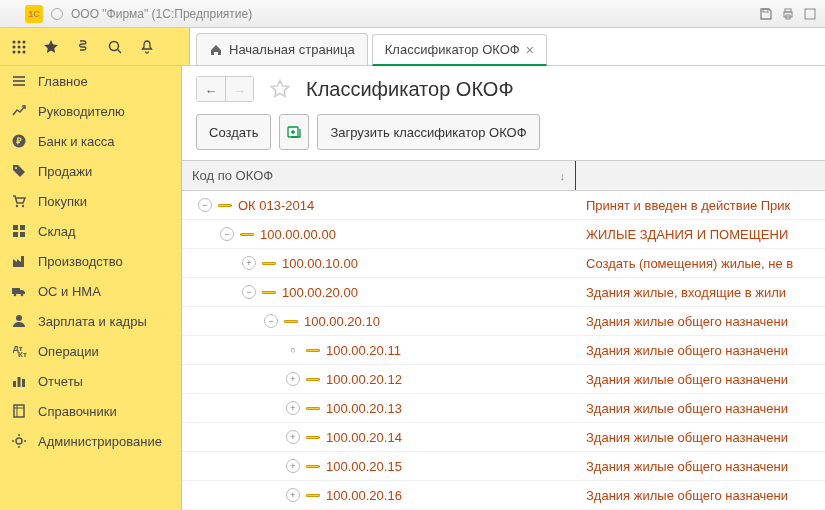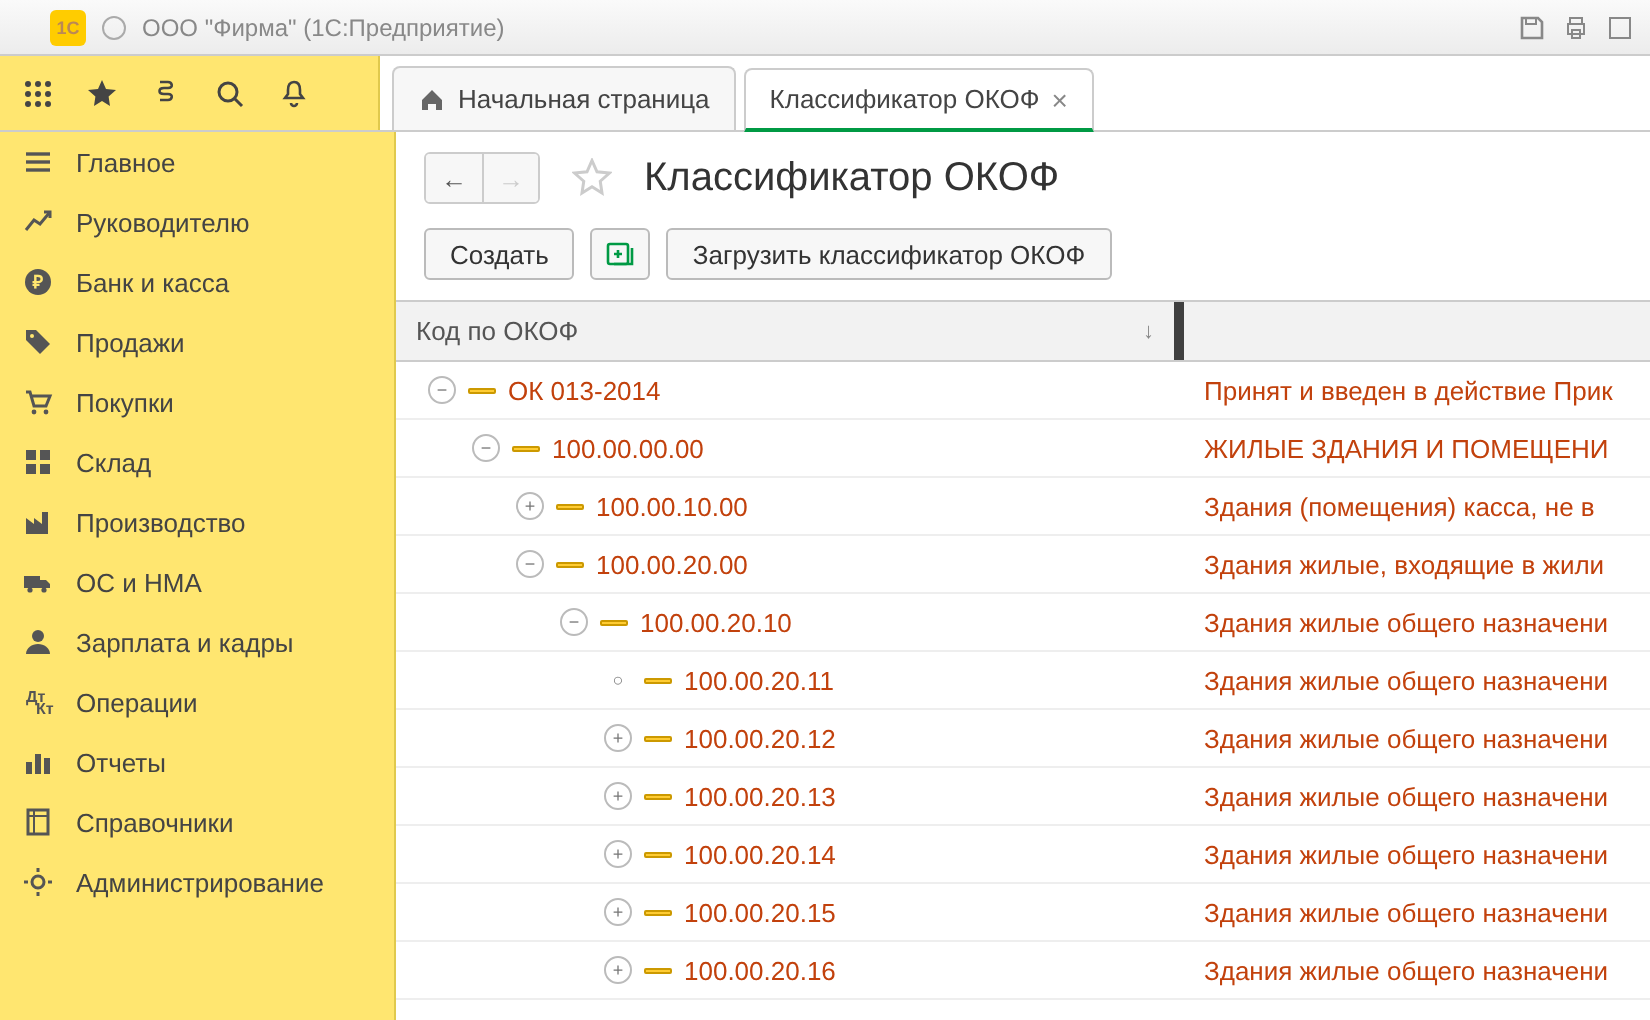--- a/index.html
+++ b/index.html
@@ -20,42 +20,42 @@
 .tabs { flex: 1; display: flex; align-items: flex-end; padding-left: 6px; gap: 4px; }
 .tab { height: 32px; padding: 12px 12px; border: 1px solid #ccc; border-bottom: none; border-radius: 4px 4px 0 0; background: #f7f7f7; display: flex; align-items: center; gap: 6px; cursor: pointer; font-size: 13px; color: #444; }
 .tab.active { background: #fff; border-bottom: 2px solid #009a44; position: relative; top: 1px; }
 .tab .home-ic { color: #666; }
 .tab .close { font-size: 14px; color: #888; cursor: pointer; }
 
 
 .main { display: flex; height: calc(510px - 28px - 38px); }
 
 
-.sidebar { width: 198px; background: #ffe670; border-right: 1px solid #e0c94d; overflow: hidden; }
+.sidebar { width: 182px; background: #ffe670; border-right: 1px solid #e0c94d; overflow: hidden; }
 .side-item { height: 30px; display: flex; align-items: center; padding: 0 10px; gap: 10px; cursor: pointer; color: #444; font-size: 13px; }
 .side-ic { width: 18px; display: flex; align-items: center; justify-content: center; color: #555; }
 
 
 .content { flex: 1; display: flex; flex-direction: column; overflow: hidden; }
 .page-header { padding: 10px 14px 8px; display: flex; align-items: center; gap: 8px; }
 .navbtns { display: flex; border: 1px solid #ccc; border-radius: 3px; overflow: hidden; }
 .navbtn { width: 28px; height: 24px; display: flex; align-items: center; justify-content: center; cursor: pointer; background: #f7f7f7; color: #555; }
 .navbtn + .navbtn { border-left: 1px solid #ccc; }
 .navbtn.disabled { color: #ccc; cursor: default; }
 .star-btn { width: 24px; height: 24px; display: flex; align-items: center; justify-content: center; color: #ccc; cursor: pointer; margin-left: 6px; }
 .page-title { font-size: 20px; color: #333; margin-left: 6px; }
 
 .actions { padding: 4px 14px 10px; display: flex; gap: 8px; }
-.btn { height: 26px; padding: 0 12px; border: 1px solid #bbb; border-radius: 3px; background: #f7f7f7; display: flex; align-items: center; cursor: pointer; font-size: 13px; color: #333; }
+.btn { height: 36px; padding: 0 12px; border: 1px solid #bbb; border-radius: 3px; background: #f7f7f7; display: flex; align-items: center; cursor: pointer; font-size: 13px; color: #333; }
 .btn.iconbtn { width: 30px; padding: 0; justify-content: center; color: #009a44; }
 
 
 .table { flex: 1; border-top: 1px solid #ccc; overflow: hidden; display: flex; flex-direction: column; }
 .thead { height: 30px; display: flex; background: #f2f2f2; border-bottom: 1px solid #ccc; }
-.th { display: flex; align-items: center; padding: 0 10px; color: #555; font-size: 13px; border-right: 5px solid #404040; }
+.th { display: flex; align-items: center; padding: 0 10px; color: #555; font-size: 13px; border-right: 1px solid #404040; }
 .th.code { width: 394px; justify-content: space-between; }
 .th.name { flex: 1; border-right: none; }
 .sort-ar { color: #888; font-size: 11px; }
 
 .tbody { flex: 1; overflow: hidden; }
 .row { height: 29px; display: flex; align-items: center; border-bottom: 1px solid #eee; cursor: pointer; }
 .cell-code { width: 394px; display: flex; align-items: center; padding-left: 10px; gap: 6px; }
 .cell-name { flex: 1; padding: 0 10px; color: #c2410c; white-space: nowrap; overflow: hidden; }
 .indent { display: inline-block; }
 .expander { width: 14px; height: 14px; border: 1px solid #bbb; border-radius: 8px; display: flex; align-items: center; justify-content: center; font-size: 9px; color: #777; cursor: pointer; line-height: 1; background: #fff; }
@@ -335,21 +335,21 @@
             </div>
             <div class="cell-name">ЖИЛЫЕ ЗДАНИЯ И ПОМЕЩЕНИ</div>
           </div>
           <div class="row">
             <div class="cell-code">
               <span class="indent" style="width:44px"></span>
               <span class="expander">+</span>
               <span class="dash"></span>
               <span class="code-text">100.00.10.00</span>
             </div>
-            <div class="cell-name">Здания (помещения) касса, не в</div>
+            <div class="cell-name">Создать (помещения) жилые, не в</div>
           </div>
           <div class="row">
             <div class="cell-code">
               <span class="indent" style="width:44px"></span>
               <span class="expander">−</span>
               <span class="dash"></span>
               <span class="code-text">100.00.20.00</span>
             </div>
             <div class="cell-name">Здания жилые, входящие в жили</div>
           </div>

